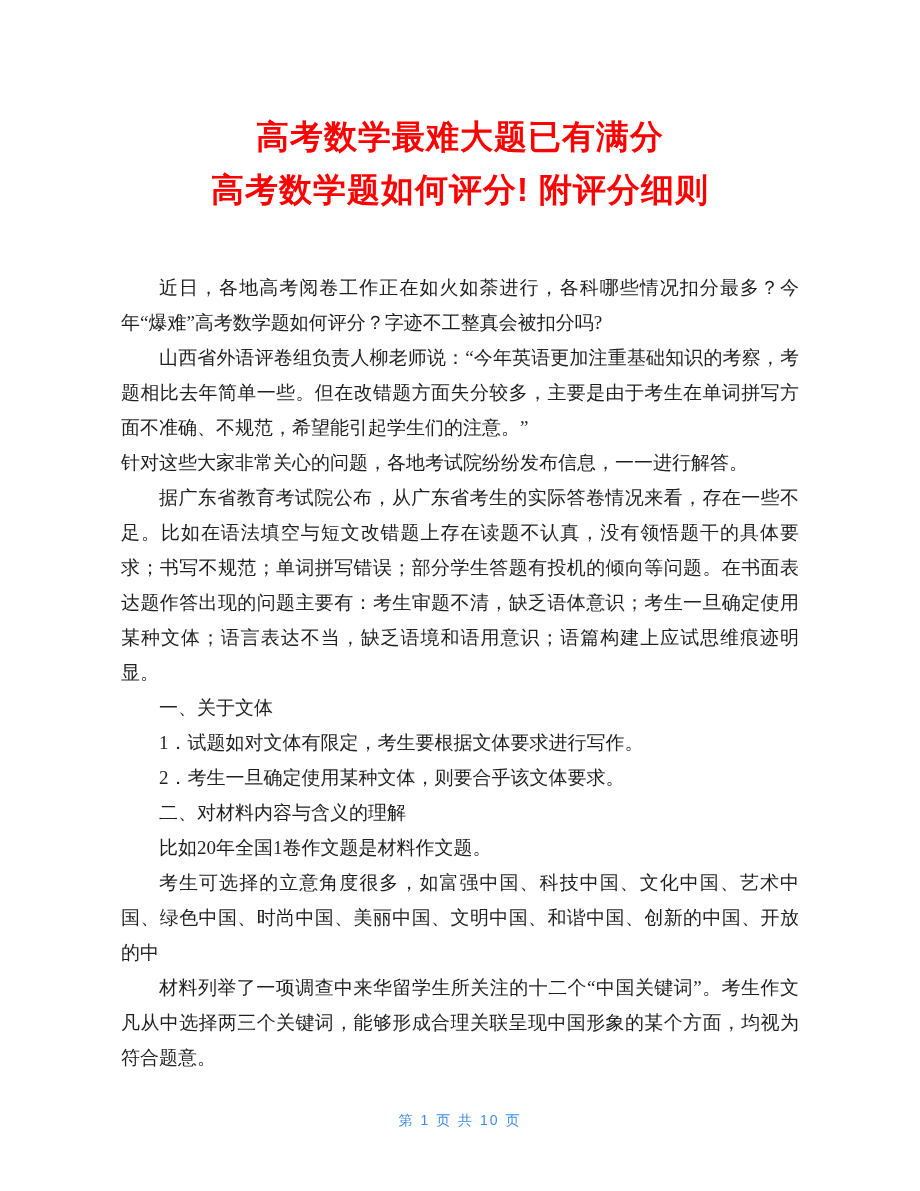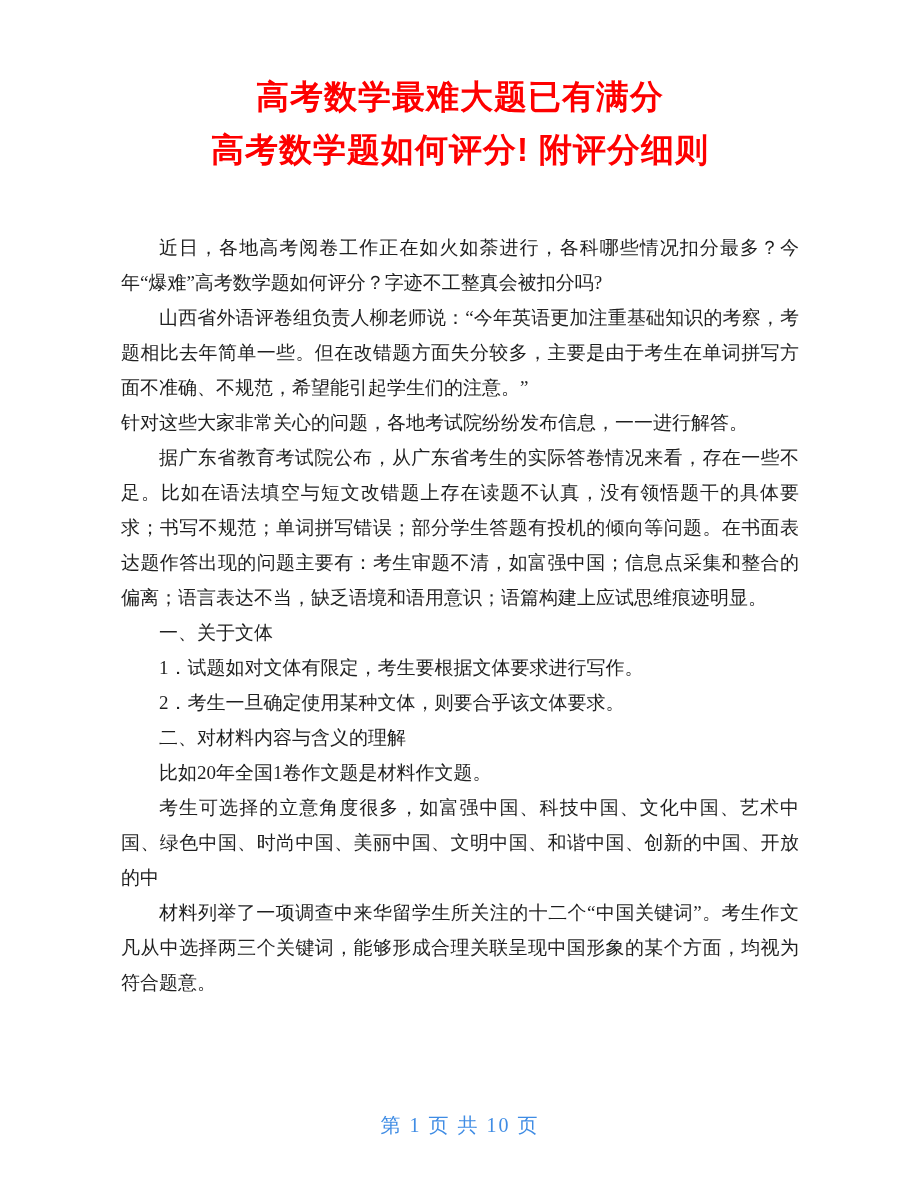--- a/index.html
+++ b/index.html
@@ -9,21 +9,21 @@
   }
   .page {
     position: relative;
     width: 920px;
     height: 1191px;
     background: #ffffff;
     overflow: hidden;
     margin: 0 auto;
   }
   .doc-title {
-    padding-top: 70px;
+    padding-top: 110px;
     text-align: center;
     font-family: "Liberation Sans", sans-serif;
     font-weight: bold;
     font-size: 33px;
     line-height: 53px;
     letter-spacing: 1px;
   }
   .doc-body {
     margin-top: 54px;
     padding: 0 121px;
@@ -39,40 +39,40 @@
   }
   .para.noindent {
     text-indent: 0;
   }
   .page-footer {
     position: absolute;
     left: 0;
     right: 0;
     top: 1112px;
     text-align: center;
-    font-family: Liberation Serif, serif;
-    font-size: 20px;
+    font-family: Liberation Sans, sans-serif;
+    font-size: 14px;
     letter-spacing: 2px;
   }
 </style>
 </head>
 <body>
 
 <div class="page" style="background: rgb(255, 255, 255);">
 
   <header class="doc-title" style="color: rgb(254, 0, 0);">
     <div>高考数学最难大题已有满分</div>
     <div>高考数学题如何评分! 附评分细则</div>
   </header>
 
   <main class="doc-body" style="color: rgb(31, 31, 31);">
     <p class="para">近日，各地高考阅卷工作正在如火如荼进行，各科哪些情况扣分最多？今年“爆难”高考数学题如何评分？字迹不工整真会被扣分吗?</p>
     <p class="para">山西省外语评卷组负责人柳老师说：“今年英语更加注重基础知识的考察，考题相比去年简单一些。但在改错题方面失分较多，主要是由于考生在单词拼写方面不准确、不规范，希望能引起学生们的注意。”</p>
     <p class="para noindent">针对这些大家非常关心的问题，各地考试院纷纷发布信息，一一进行解答。</p>
-    <p class="para">据广东省教育考试院公布，从广东省考生的实际答卷情况来看，存在一些不足。比如在语法填空与短文改错题上存在读题不认真，没有领悟题干的具体要求；书写不规范；单词拼写错误；部分学生答题有投机的倾向等问题。在书面表达题作答出现的问题主要有：考生审题不清，如富强中国；信息点采集和整合的偏离；语言表达不当，缺乏语境和语用意识；语篇构建上应试思维痕迹明显。</p>
+    <p class="para">据广东省教育考试院公布，从广东省考生的实际答卷情况来看，存在一些不足。比如在语法填空与短文改错题上存在读题不认真，没有领悟题干的具体要求；书写不规范；单词拼写错误；部分学生答题有投机的倾向等问题。在书面表达题作答出现的问题主要有：考生审题不清，缺乏语体意识；考生一旦确定使用某种文体；语言表达不当，缺乏语境和语用意识；语篇构建上应试思维痕迹明显。</p>
     <p class="para">一、关于文体</p>
     <p class="para">1．试题如对文体有限定，考生要根据文体要求进行写作。</p>
     <p class="para">2．考生一旦确定使用某种文体，则要合乎该文体要求。</p>
     <p class="para">二、对材料内容与含义的理解</p>
     <p class="para">比如20年全国1卷作文题是材料作文题。</p>
     <p class="para">考生可选择的立意角度很多，如富强中国、科技中国、文化中国、艺术中国、绿色中国、时尚中国、美丽中国、文明中国、和谐中国、创新的中国、开放的中</p>
     <p class="para">材料列举了一项调查中来华留学生所关注的十二个“中国关键词”。考生作文凡从中选择两三个关键词，能够形成合理关联呈现中国形象的某个方面，均视为符合题意。</p>
   </main>
 
   <footer class="page-footer" style="color: rgb(63, 140, 228);">

